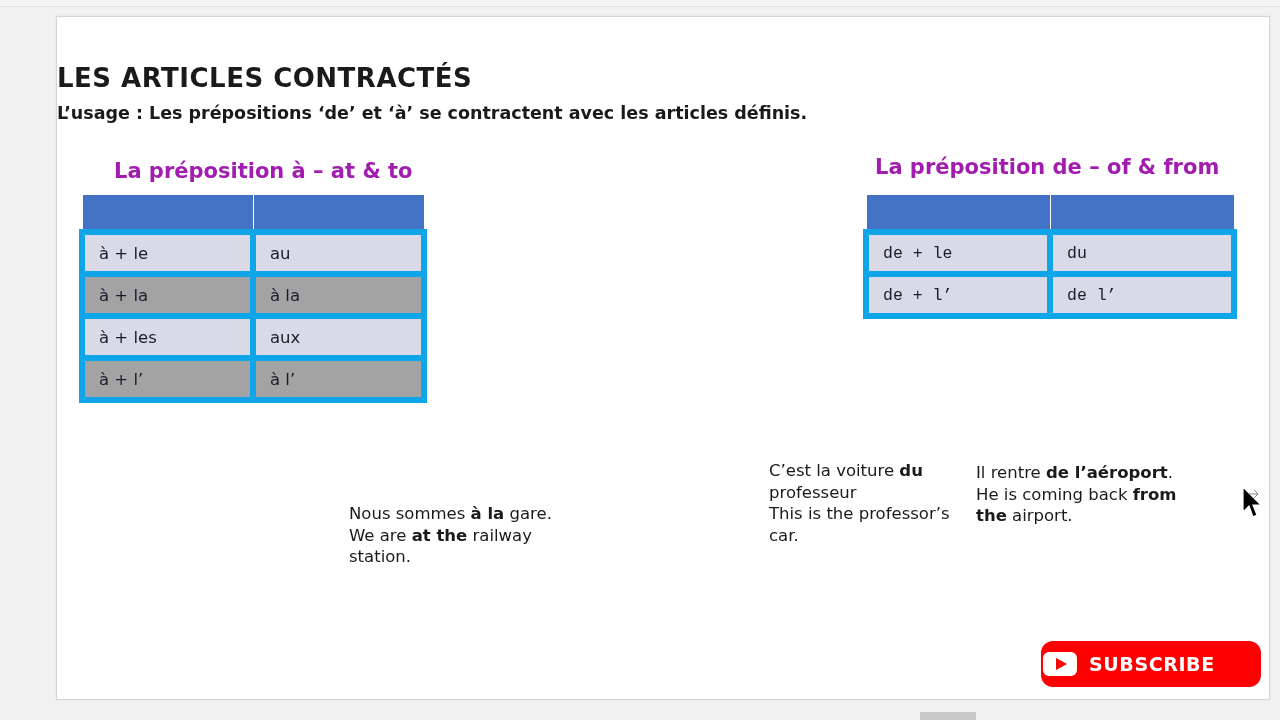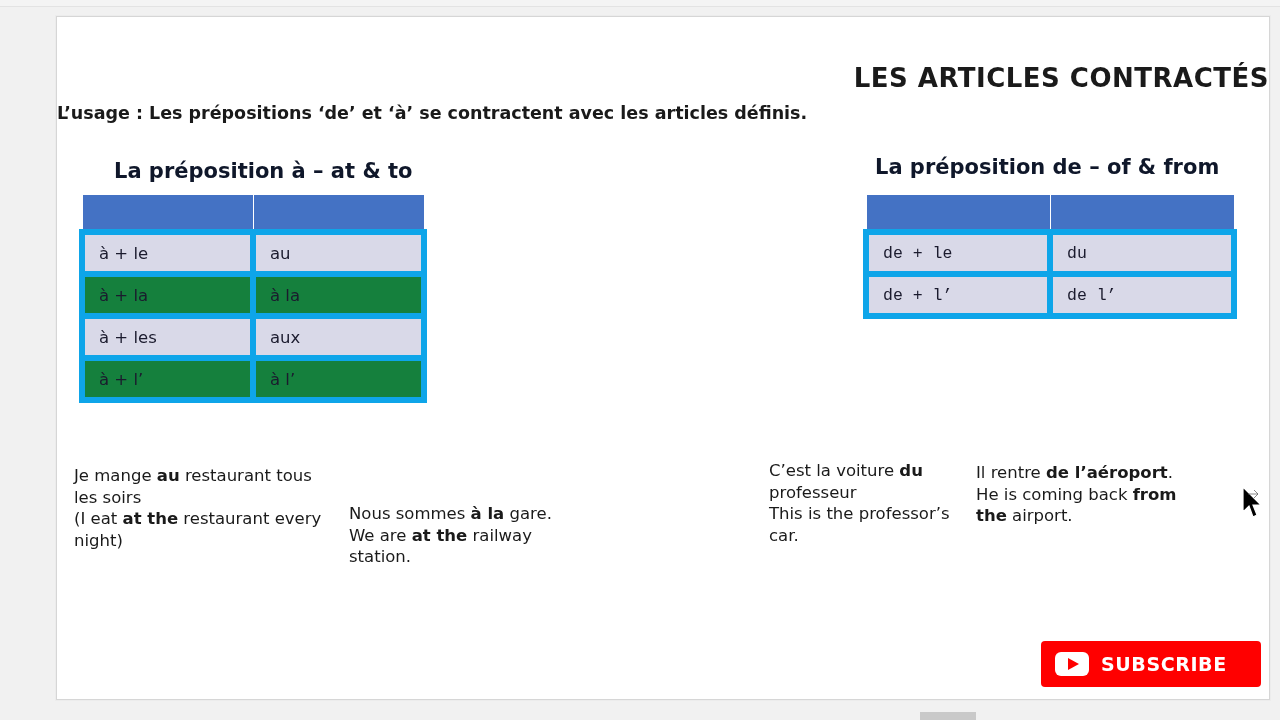--- a/index.html
+++ b/index.html
@@ -39,21 +39,21 @@
     border: 1px solid #d6d6d6;
     box-shadow: 0 0 0 1px rgba(0,0,0,0.02);
     overflow: hidden;
   }
 
   .title {
     position: absolute;
     top: 46px;
     left: 0;
     width: 1212px;
-    text-align: right;
+    text-align: left;
     font-size: 26px;
     font-weight: bold;
     letter-spacing: 0.5px;
     color: #1a1a1a;
     font-family: "DejaVu Sans", sans-serif;
   }
 
   .subtitle {
     position: absolute;
     top: 86px;
@@ -62,21 +62,21 @@
     text-align: left;
     font-size: 17.5px;
     font-weight: bold;
     color: #1a1a1a;
   }
 
   .col-heading {
     position: absolute;
     font-size: 21px;
     font-weight: bold;
-    color: #0f172a;
+    color: #a21caf;
   }
   .col-heading.left  { top: 142px; left: 57px; }
   .col-heading.right { top: 138px; left: 818px; }
 
   table.contract {
     position: absolute;
     border-collapse: collapse;
     table-layout: fixed;
   }
   table.contract.left  { top: 177px; left: 22px; width: 348px; }
@@ -89,21 +89,21 @@
     padding: 0;
   }
   table.contract td {
     height: 36px;
     font-size: 16.5px;
     color: #1b1b2e;
     padding: 0 0 0 14px;
     border: 6px solid #0ea5e9;
   }
   table.contract tr.odd td  { background: #d9d9e8; }
-  table.contract tr.even td { background: #15803d; }
+  table.contract tr.even td { background: #a3a3a3; }
 
   .examples {
     position: absolute;
     top: 425px;
     left: 0;
     width: 1212px;
     height: 140px;
   }
   .example {
     position: absolute;
@@ -118,25 +118,25 @@
   .ex4 { left: 919px; top: 20px;  width: 220px; }
 
   
   .subscribe {
     position: absolute;
     right: 8px;
     bottom: 12px;
     width: 220px;
     height: 46px;
     background: #ff0000;
-    border-radius: 4px;
+    border-radius: 12px;
     display: flex;
     align-items: center;
     gap: 12px;
-    padding-left: 14px;
+    padding-left: 2px;
     box-sizing: border-box;
   }
   .yt-glyph {
     width: 34px;
     height: 24px;
     background: #ffffff;
     border-radius: 6px;
     position: relative;
     flex: none;
   }
@@ -244,21 +244,20 @@
             <td>du</td>
           </tr>
           <tr class="odd">
             <td>de + l’</td>
             <td>de l’</td>
           </tr>
         </tbody>
     </table>
 
     <div class="examples">
-      <div class="example ex1"><span>Je mange </span><b>au</b><span> restaurant tous les soirs</span><br><span>(I eat </span><b>at the</b><span> restaurant every night)</span></div>
       <div class="example ex2"><span>Nous sommes </span><b>à la</b><span> gare.</span><br><span>We are </span><b>at the</b><span> railway station.</span></div>
       <div class="example ex3"><span>C’est la voiture </span><b>du</b><span> professeur</span><br><span>This is the professor’s car.</span></div>
       <div class="example ex4"><span>Il rentre </span><b>de l’aéroport</b><span>.</span><br><span>He is coming back </span><b>from the</b><span> airport.</span></div>
     </div>
 
     <div class="subscribe">
       <span class="yt-glyph"></span>
       <span class="subscribe-label">SUBSCRIBE</span>
     </div>
 

